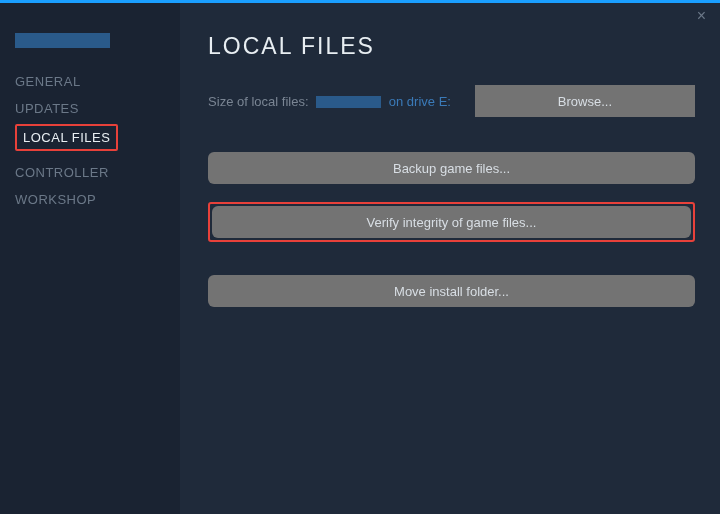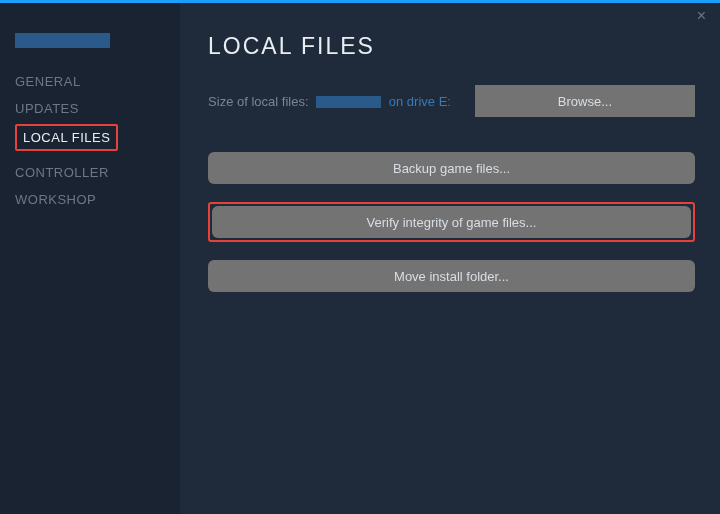--- a/index.html
+++ b/index.html
@@ -112,21 +112,21 @@
       width: 100%;
       height: 32px;
       margin-bottom: 18px;
       display: block;
       border-radius: 6px;
     }
     .btn-highlighted-wrapper {
       border: 2px solid #e8413a;
       border-radius: 3px;
       padding: 2px;
-      margin-bottom: 18px;
+      margin-bottom: 33px;
     }
     .btn-highlighted-wrapper .btn-full {
       margin-bottom: 0;
     }
   </style>
 </head>
 <body>
 
 <div class="top-bar"></div>
 <div class="close-btn">×</div>

